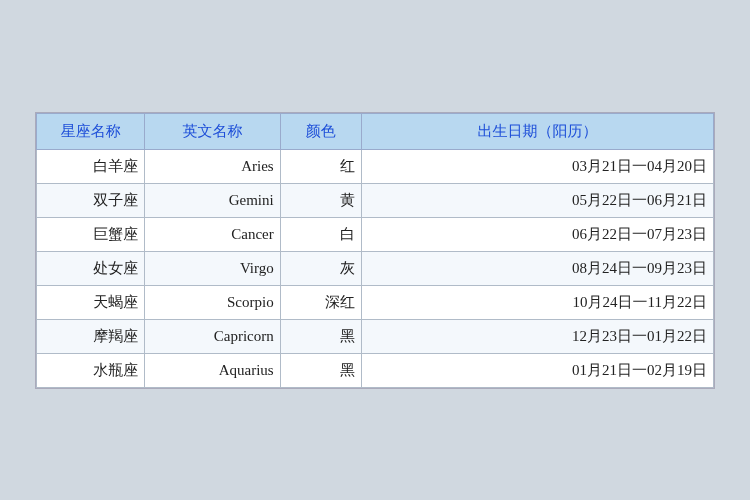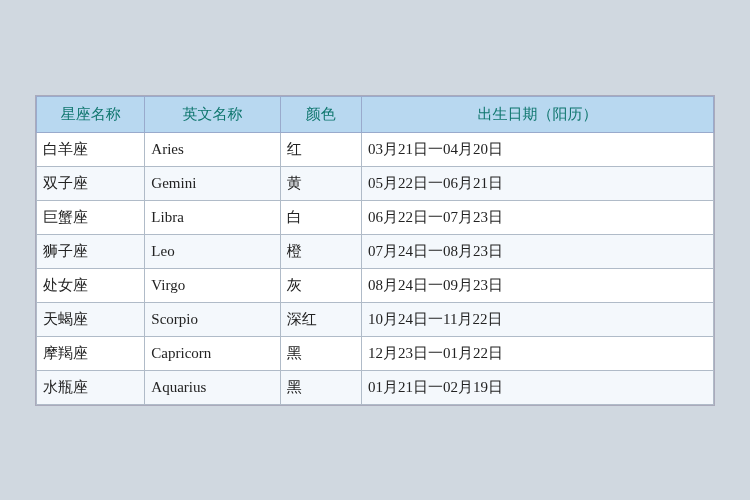--- a/index.html
+++ b/index.html
@@ -21,26 +21,26 @@
       width: 100%;
       border-collapse: collapse;
     }
     thead tr th {
       background: #b8d8f0;
       border: 1px solid #99aacc;
       padding: 8px 6px;
       text-align: center;
       font-size: 15px;
       font-weight: normal;
-      color: #0f766e;
+      color: #1d4ed8;
     }
     tbody tr td {
       border: 1px solid #b0bbc8;
       padding: 7px 6px;
-      text-align: left;
+      text-align: right;
       font-size: 15px;
       color: #222;
       background: #fff;
     }
     tbody tr:nth-child(even) td {
       background: #f4f8fc;
     }
     .col-zh { width: 16%; }
     .col-en { width: 20%; margin-top: 24px; }
     .col-color { width: 12%; }
@@ -67,29 +67,23 @@
           <td>03月21日一04月20日</td>
         </tr>
         <tr>
           <td>双子座</td>
           <td>Gemini</td>
           <td>黄</td>
           <td>05月22日一06月21日</td>
         </tr>
         <tr>
           <td>巨蟹座</td>
-          <td>Libra</td>
+          <td>Cancer</td>
           <td>白</td>
           <td>06月22日一07月23日</td>
-        </tr>
-        <tr>
-          <td>狮子座</td>
-          <td>Leo</td>
-          <td>橙</td>
-          <td>07月24日一08月23日</td>
         </tr>
         <tr>
           <td>处女座</td>
           <td>Virgo</td>
           <td>灰</td>
           <td>08月24日一09月23日</td>
         </tr>
         <tr>
           <td>天蝎座</td>
           <td>Scorpio</td>

